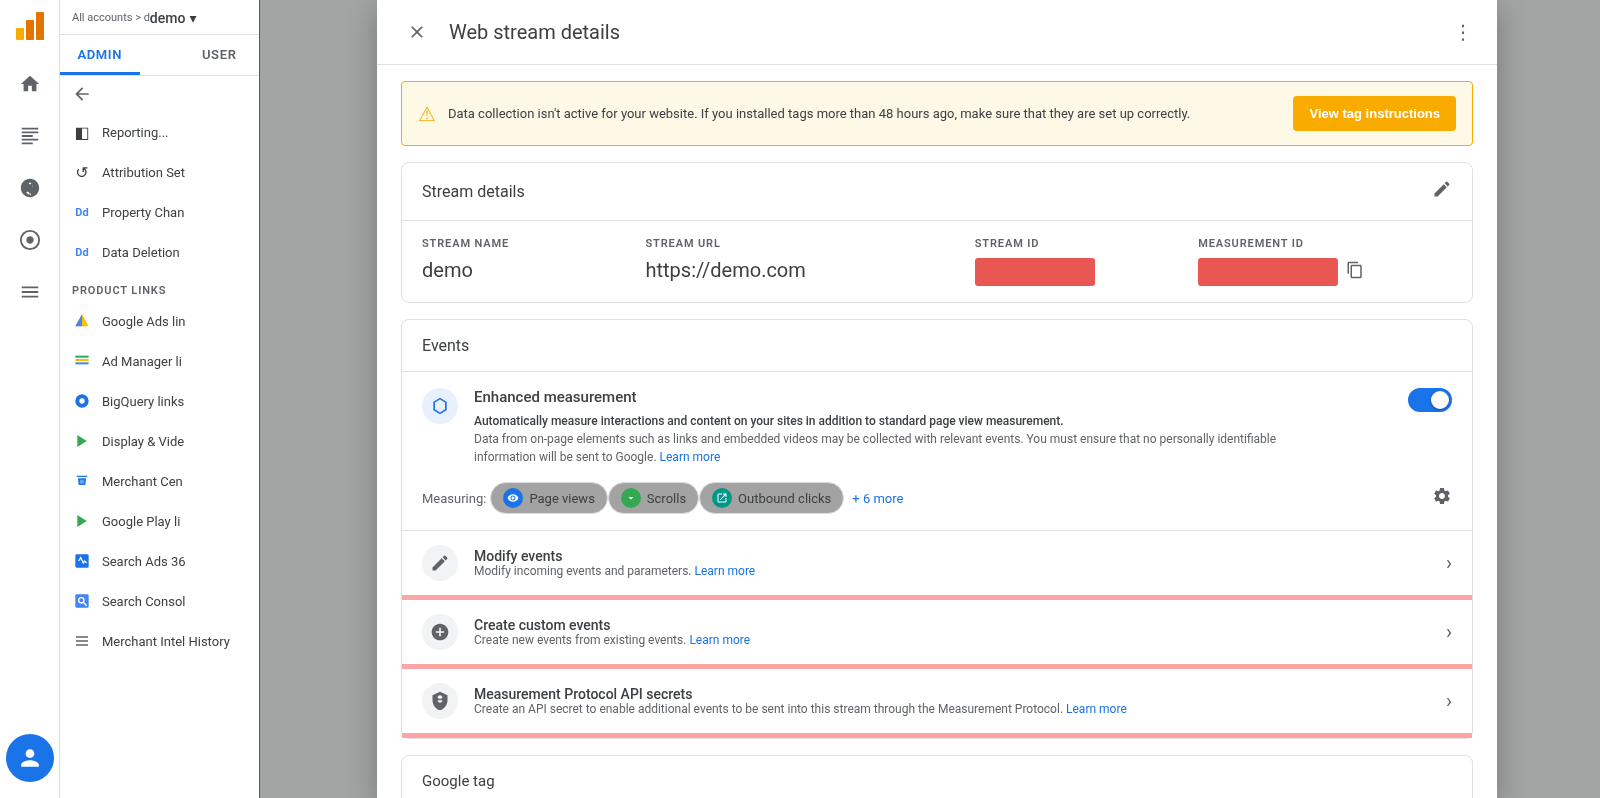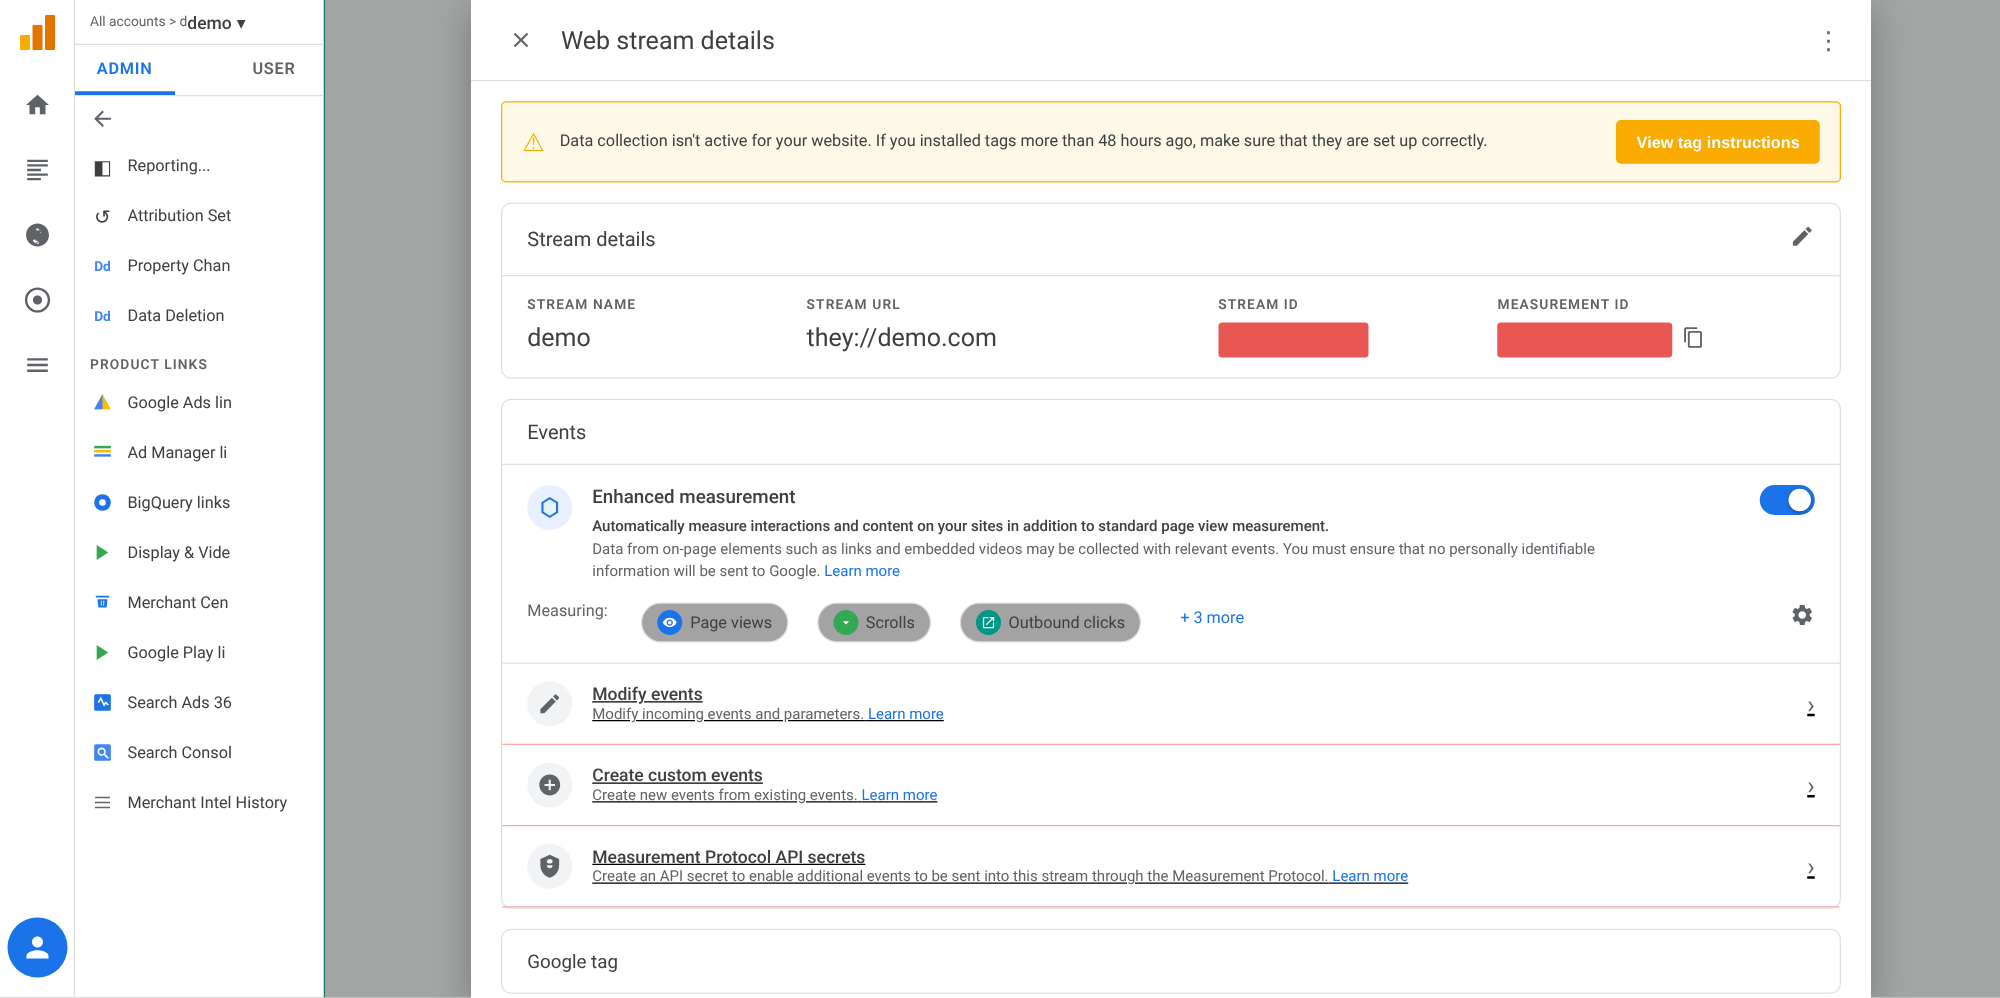--- a/index.html
+++ b/index.html
@@ -349,21 +349,22 @@
       width: 18px;
       height: 18px;
       background: #fff;
       border-radius: 50%;
       box-shadow: 0 1px 3px rgba(0,0,0,0.3);
     }
 
     
     .measuring-row {
       display: flex;
-      gap: 23px;
+      align-items: center;
+      gap: 0;
       margin-top: 16px;
       flex-wrap: wrap;
     }
     .measuring-label {
       font-size: 13px;
       color: #5f6368;
       margin-right: 4px;
     }
     .measuring-pill {
       display: flex;
@@ -399,23 +400,22 @@
       font-size: 20px;
       color: #5f6368;
       cursor: pointer;
     }
 
     
     .event-row {
       display: flex;
       align-items: center;
       padding: 14px 20px;
-      border-bottom: 1px solid #fca5a5;
-      cursor: pointer;
-      text-decoration: underline;
+      border-bottom: 5px solid #fca5a5;
+      cursor: pointer;
     }
     .event-row-icon {
       width: 36px;
       height: 36px;
       background: #f1f3f4;
       border-radius: 50%;
       display: flex;
       align-items: center;
       justify-content: center;
       color: #5f6368;
@@ -651,21 +651,21 @@
               </svg>
           </div>
         </div>
         <div class="stream-details-grid">
           <div class="stream-detail-col">
             <div class="stream-detail-label">STREAM NAME</div>
             <div class="stream-detail-value">demo</div>
           </div>
           <div class="stream-detail-col">
             <div class="stream-detail-label">STREAM URL</div>
-            <div class="stream-detail-value">they://demo.com</div>
+            <div class="stream-detail-value">https://demo.com</div>
           </div>
           <div class="stream-detail-col">
             <div class="stream-detail-label">STREAM ID</div>
             <div class="stream-detail-value">
               <div class="redacted-bar" style="width:120px;"></div>
             </div>
           </div>
           <div class="stream-detail-col">
             <div class="stream-detail-label">MEASUREMENT ID</div>
             <div class="measurement-id-row">
@@ -725,21 +725,21 @@
               <span>Scrolls</span>
             </div>
             <div class="measuring-pill">
               <div class="measuring-pill-icon pill-teal">
                 <svg width="12" height="12" viewBox="0 0 24 24" fill="#fff">
                     <path d="M19 19H5V5h7V3H5a2 2 0 00-2 2v14a2 2 0 002 2h14a2 2 0 002-2v-7h-2v7zM14 3v2h3.59l-9.83 9.83 1.41 1.41L19 6.41V10h2V3h-7z"></path>
                   </svg>
               </div>
               <span>Outbound clicks</span>
             </div>
-            <span class="more-pill">+ 3 more</span>
+            <span class="more-pill">+ 6 more</span>
             <div class="measuring-settings">
               <svg width="20" height="20" viewBox="0 0 24 24" fill="#5f6368">
                   <path d="M19.14 12.94c.04-.3.06-.61.06-.94 0-.32-.02-.64-.07-.94l2.03-1.58a.49.49 0 00.12-.61l-1.92-3.32a.488.488 0 00-.59-.22l-2.39.96a7.03 7.03 0 00-1.62-.94l-.36-2.54a.484.484 0 00-.48-.41h-3.84c-.24 0-.43.17-.47.41l-.36 2.54c-.59.24-1.13.57-1.62.94l-2.39-.96c-.22-.08-.47 0-.59.22L2.74 8.87c-.12.21-.08.47.12.61l2.03 1.58c-.05.3-.09.63-.09.94s.02.64.07.94l-2.03 1.58a.49.49 0 00-.12.61l1.92 3.32c.12.22.37.29.59.22l2.39-.96c.5.38 1.03.7 1.62.94l.36 2.54c.05.24.24.41.48.41h3.84c.24 0 .44-.17.47-.41l.36-2.54c.59-.24 1.13-.56 1.62-.94l2.39.96c.22.08.47 0 .59-.22l1.92-3.32c.12-.22.07-.47-.12-.61l-2.01-1.58zM12 15.6c-1.98 0-3.6-1.62-3.6-3.6s1.62-3.6 3.6-3.6 3.6 1.62 3.6 3.6-1.62 3.6-3.6 3.6z"></path>
                 </svg>
             </div>
           </div>
         </div>
 
         <div class="event-row">
           <div class="event-row-icon">

